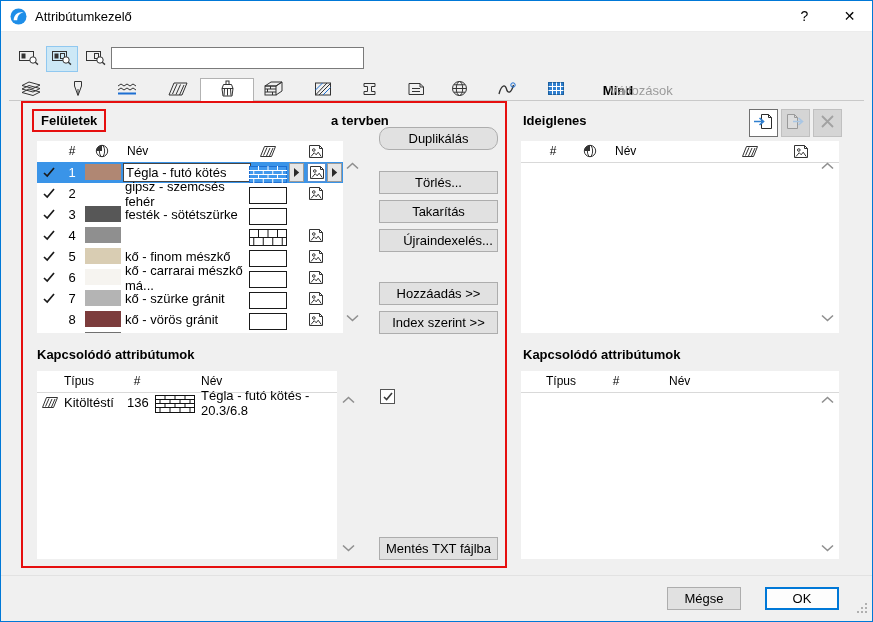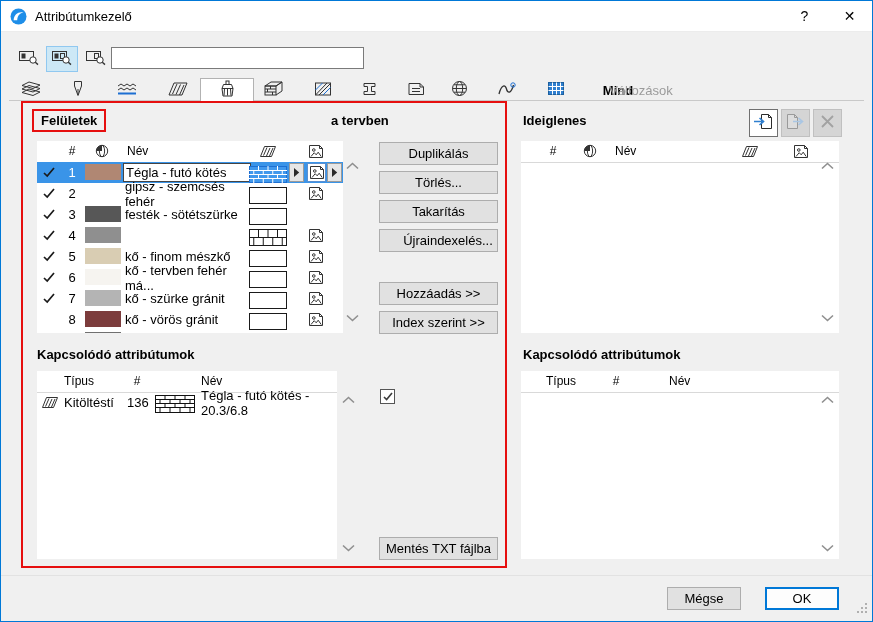--- a/index.html
+++ b/index.html
@@ -351,21 +351,21 @@
           </span>
         </div>
         <div class="row" style="top: 126px;">
           <span class="cell" style="left:6px;width:16px;">
             <svg width="12" height="11">
               <polyline points="1,6 4.2,9 11,1" fill="none" stroke="#1a1a1a" stroke-width="1.7"></polyline>
             </svg>
           </span>
           <span class="cell" style="left:22px;width:26px;justify-content:center;">6</span>
           <span class="cell" style="left:48px;top:2px;width:36px;height:16px;background:#f6f4f0;"></span>
-          <span class="cell" style="left:88px;width:122px;">kő - tervben fehér má...</span>
+          <span class="cell" style="left:88px;width:122px;">kő - carrarai mészkő má...</span>
           <span class="cell" style="left:212px;top:2px;">
             <svg width="38" height="17">
               <rect x="0.5" y="0.5" width="37" height="16" fill="#fff" stroke="#1a1a1a"></rect>
             </svg>
           </span>
           <span class="cell" style="left:271px;width:18px;">
             <svg width="16" height="15">
               <path d="M1.5 1.5 h10 l3 3 v9 h-13 z" fill="#fff" stroke="#333"></path>
               <path d="M11.5 1.5 v3 h3" fill="none" stroke="#333"></path>
               <circle cx="5.8" cy="6" r="1.3" fill="none" stroke="#333"></circle>
@@ -464,21 +464,21 @@
       <svg width="13" height="8">
         <polyline points="1,6.5 6.5,1.5 12,6.5" stroke="#8f8f8f" stroke-width="1.6" fill="none"></polyline>
       </svg>
     </span>
   <span class="chev" style="left:341px;top:543px;">
       <svg width="13" height="8">
         <polyline points="1,1.5 6.5,6.5 12,1.5" stroke="#8f8f8f" stroke-width="1.6" fill="none"></polyline>
       </svg>
     </span>
 
-  <div class="btn mid" style="top:141px;">Duplikálás</div>
+  <div class="btn mid" style="top:126px;border-radius:10px;">Duplikálás</div>
   <div class="btn mid" style="top:199px;">Takarítás</div>
   <div class="btn mid" style="top:170px;">Törlés...</div>
   <div class="btn mid" style="top:228px;padding-left:19px;">Újraindexelés...</div>
   <div class="btn mid" style="top:281px;">Hozzáadás &gt;&gt;</div>
   <div class="btn mid" style="top:310px;">Index szerint &gt;&gt;</div>
   <span class="chk-box">
       <span><svg width="10" height="9">
           <polyline points="1,5 3.6,7.5 9,1" fill="none" stroke="#3c3c3c" stroke-width="1.6"></polyline>
         </svg></span>
     </span>

